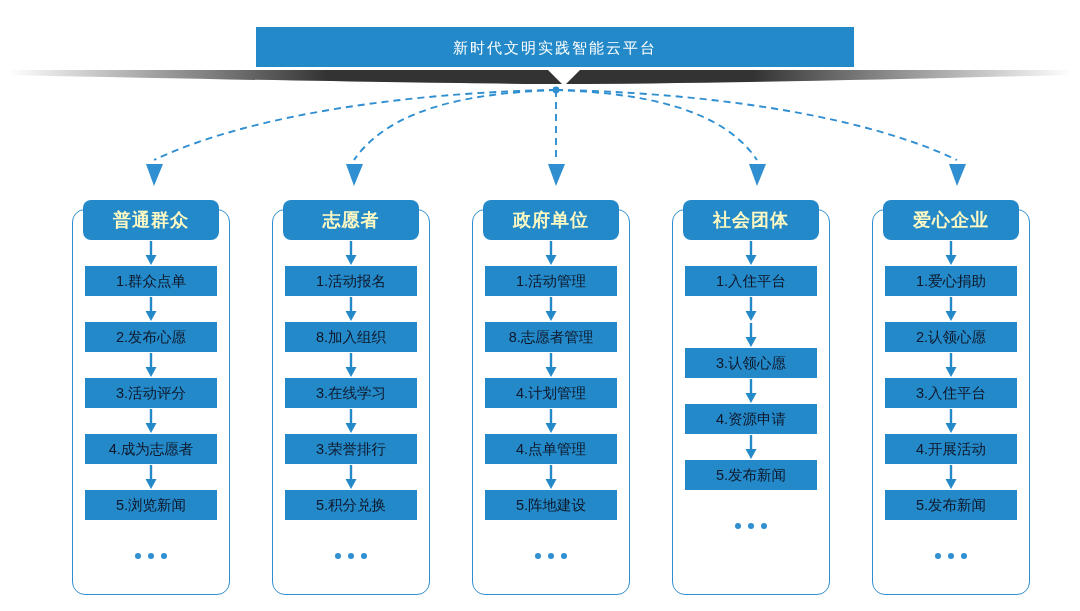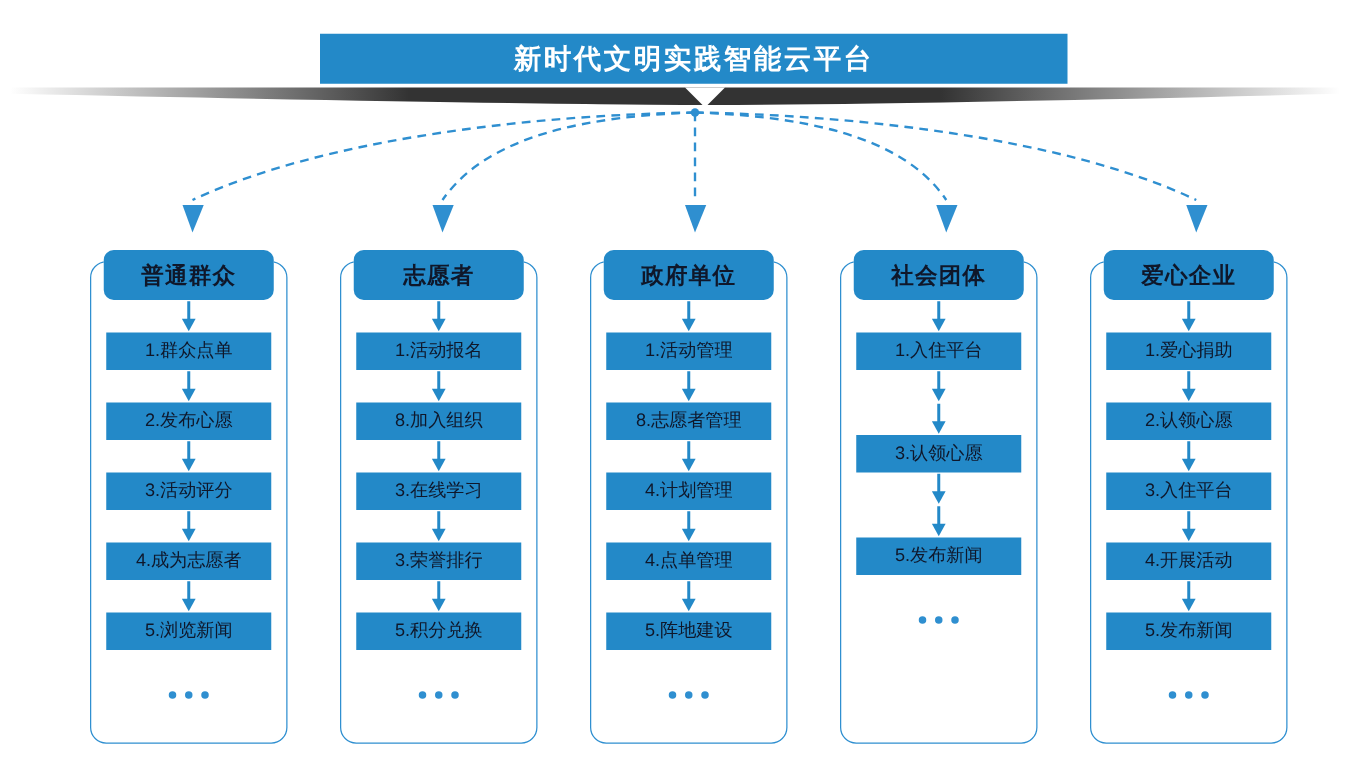--- a/index.html
+++ b/index.html
@@ -31,22 +31,22 @@
   .title-bar {
     width: 100%;
     height: 100%;
     background: #2389c8;
     display: flex;
     align-items: center;
     justify-content: center;
   }
   .title-text {
     color: #ffffff;
-    font-size: 22px;
-    font-weight: bold;
+    font-size: 15px;
+    font-weight: normal;
     letter-spacing: 2px;
     line-height: 1;
     white-space: nowrap;
   }
 
   
   .title-shadow {
     position: absolute;
     left: 8px;
     top: 67px;
@@ -109,21 +109,21 @@
     width: 136px;
     height: 40px;
     background: #2389c8;
     border-radius: 8px;
     display: flex;
     align-items: center;
     justify-content: center;
     z-index: 3;
   }
   .col-header-text {
-    color: #0f172a;
+    color: #fef9c3;
     font-size: 18px;
     font-weight: bold;
     letter-spacing: 1px;
     line-height: 1;
     white-space: nowrap;
   }
 
   .col-body {
     position: absolute;
     left: 13px;
@@ -427,20 +427,23 @@
         </div>
         <div class="item-box">
             <span class="item-text">3.认领心愿</span>
           </div>
         <div class="connector">
           <svg width="14" height="26" viewBox="0 0 14 26">
               <line x1="7" y1="1" x2="7" y2="16" stroke="#2389c8" stroke-width="2.4"></line>
               <polygon points="1.5,15 12.5,15 7,25" fill="#2389c8"></polygon>
             </svg>
         </div>
+        <div class="item-box">
+            <span class="item-text">4.资源申请</span>
+          </div>
         <div class="connector">
           <svg width="14" height="26" viewBox="0 0 14 26">
               <line x1="7" y1="1" x2="7" y2="16" stroke="#2389c8" stroke-width="2.4"></line>
               <polygon points="1.5,15 12.5,15 7,25" fill="#2389c8"></polygon>
             </svg>
         </div>
         <div class="item-box">
             <span class="item-text">5.发布新闻</span>
           </div>
         <div class="ellipsis">

